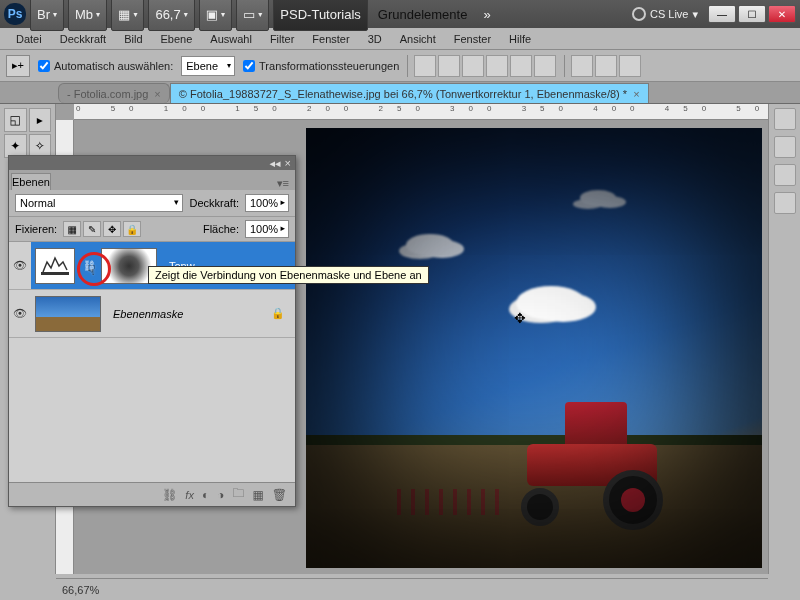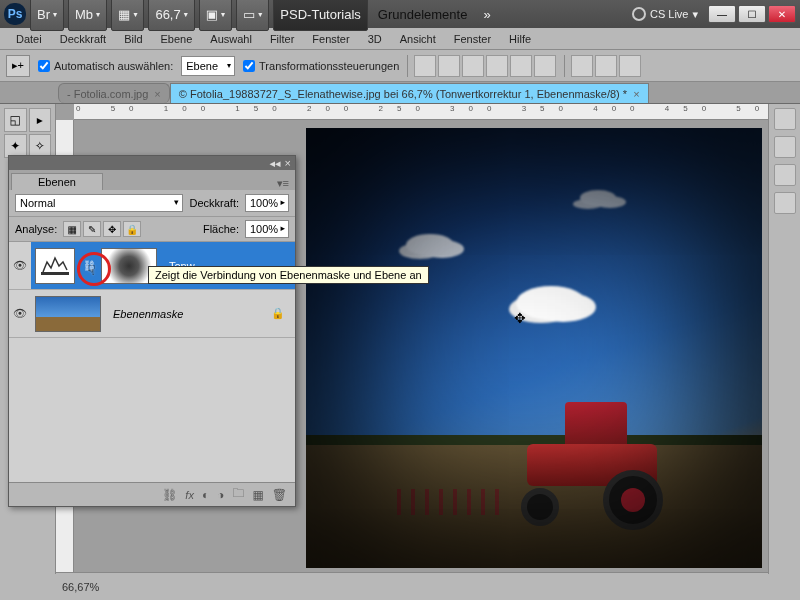--- a/index.html
+++ b/index.html
@@ -63,29 +63,29 @@
 
 
 .tooldock { position:absolute; top:104px; left:0; width:56px; background:#b8b8b8; border-right:1px solid #888; bottom:26px; padding:4px; display:grid; grid-template-columns:1fr 1fr; gap:2px; align-content:start; }
 .tooldock div { height:24px; border:1px solid #999; background:#cfcfcf; display:flex; align-items:center; justify-content:center; font-size:12px; }
 
 
 .rdock { position:absolute; top:104px; right:0; width:32px; bottom:26px; background:#b8b8b8; border-left:1px solid #888; padding:4px; display:flex; flex-direction:column; gap:6px; align-items:center; }
 .rdock div { width:22px; height:22px; border:1px solid #999; background:#cfcfcf; border-radius:2px; }
 
 
-.status { position:absolute; left:56px; right:32px; bottom:0; height:28px; background:#b8b8b8; border-top:1px solid #888; display:flex; align-items:center; padding:0 6px; gap:8px; font-size:10px; color:#333; }
+.status { position:absolute; left:56px; right:32px; bottom:0; height:22px; background:#b8b8b8; border-top:1px solid #888; display:flex; align-items:center; padding:0 6px; gap:8px; font-size:10px; color:#333; }
 .status .field{background:#fff;border:1px solid #999;padding:1px 14px 1px 4px;position:relative;}
 .status .field::after{content:"▸";position:absolute;right:3px;}
 
 
 .layers { position:absolute; top:155px; left:8px; width:288px; background:#b8b8b8; border:1px solid #5a5a5a; box-shadow:2px 2px 6px rgba(0,0,0,.4); }
 .layers .tabbar { height:14px; background:#6a6a6a; display:flex; justify-content:flex-end; align-items:center; padding:0 4px; gap:4px; color:#ddd; font-size:9px; }
 .layers .tabs { height:20px; display:flex; align-items:flex-end; background:#a4a4a4; }
-.layers .tab { background:#b8b8b8; border:1px solid #888; border-bottom:none; padding:2px 26px; font-size:11px; margin-left:2px; }
+.layers .tab { background:#b8b8b8; border:1px solid #888; border-bottom:none; padding:2px 0; font-size:11px; margin-left:2px; }
 .layers .row { display:flex; align-items:center; padding:4px 6px; gap:6px; border-bottom:1px solid #9a9a9a; }
 .layers .blend { flex:1; background:#fff; border:1px solid #888; padding:2px 4px; position:relative; }
 .layers .blend::after{content:"▾";position:absolute;right:4px;font-size:9px;}
 .layers .pct { width:44px; background:#fff; border:1px solid #888; padding:2px 4px; text-align:left; position:relative;}
 .layers .pct::after{content:"▸";position:absolute;right:3px;font-size:9px;}
 .layers .lockrow { display:flex; align-items:center; padding:3px 6px; gap:6px; border-bottom:1px solid #9a9a9a; font-size:10px; }
 .layers .lockicons { display:flex; gap:2px; }
 .layers .lockicons span { width:18px; height:16px; border:1px solid #999; background:#cfcfcf; display:flex; align-items:center; justify-content:center; font-size:10px; }
 .layers .list { background:#d0d0d0; min-height:240px; }
 .layer { display:flex; align-items:center; height:48px; border-bottom:1px solid #aaa; }
@@ -243,21 +243,21 @@
       <div class="tab">Ebenen</div>
       <div style="flex:1"></div>
       <span style="padding:0 6px;color:#555">▾≡</span>
     </div>
   <div class="row">
     <div class="blend">Normal</div>
     <span>Deckkraft:</span>
     <div class="pct">100%</div>
   </div>
   <div class="lockrow">
-    <span>Analyse:</span>
+    <span>Fixieren:</span>
     <div class="lockicons">
       <span>▦</span>
       <span>✎</span>
       <span>✥</span>
       <span>🔒</span>
     </div>
     <div style="flex:1"></div>
     <span>Fläche:</span>
     <div class="pct">100%</div>
   </div>

